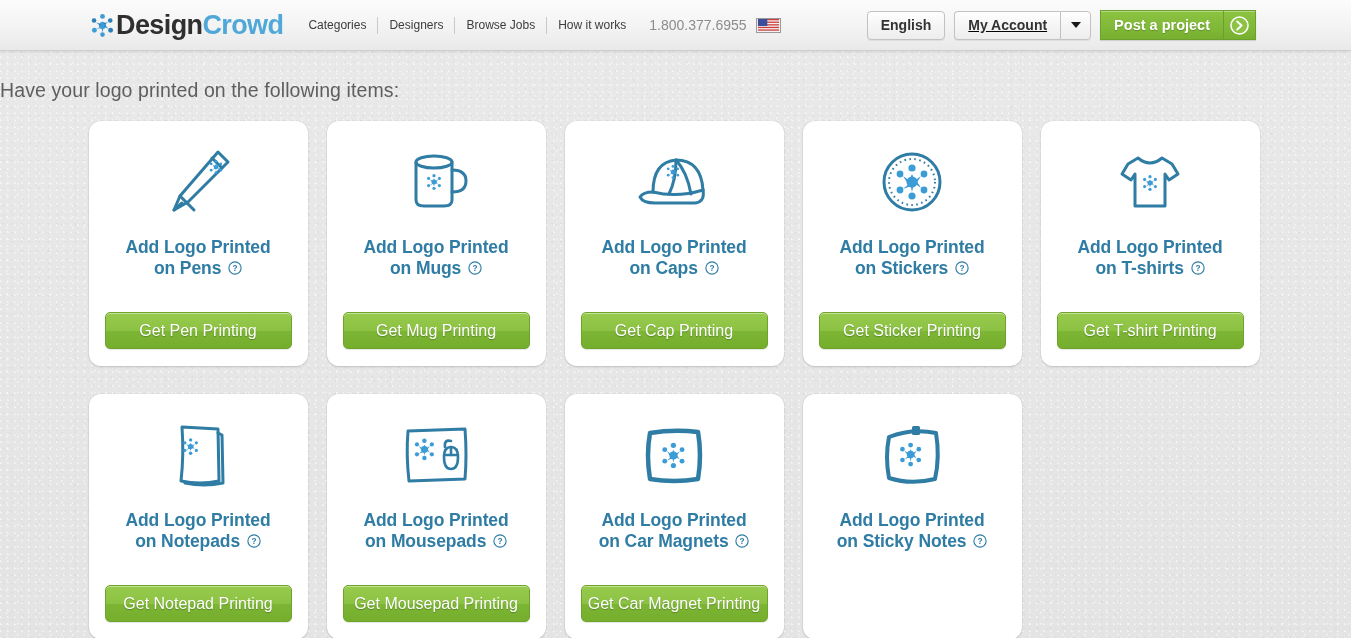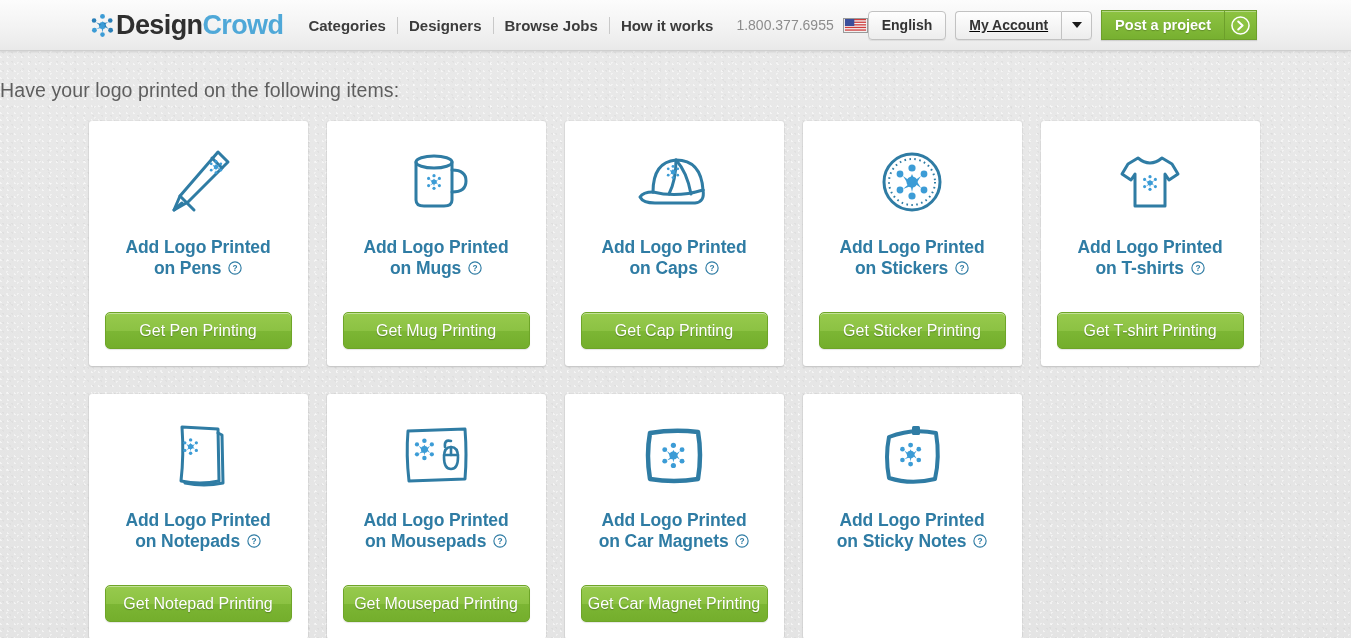--- a/index.html
+++ b/index.html
@@ -48,22 +48,22 @@
   .brand-design { color: #2f2f2f; }
   .brand-crowd  { color: #4fa8d8; }
 
   .nav {
     display: flex;
     align-items: center;
     margin-left: 14px;
     height: 22px;
   }
   .nav-item {
-    font-size: 15px;
-    font-weight: bold;
+    font-size: 12px;
+    font-weight: normal;
     color: #3c3c3c;
     padding: 0 11px;
     line-height: 17px;
     border-right: 1px solid #c9c9c9;
     cursor: pointer;
     white-space: nowrap;
   }
   .nav-item:last-of-type { border-right: none; }
   .phone {
     font-size: 14px;
@@ -147,21 +147,21 @@
     margin-top: 28px;
     letter-spacing: 0.1px;
   }
 
   .grid-wrap { width: 1174px; margin: 19px auto 0; }
   .row { display: flex; gap: 19px; margin-bottom: 28px; }
 
   .card {
     width: 219px;
     background: #fff;
-    border-radius: 3px;
+    border-radius: 12px;
     box-shadow: 0 1px 2px rgba(0,0,0,0.13), 0 0 0 1px rgba(0,0,0,0.03);
     padding: 18px 16px 17px;
     display: flex;
     flex-direction: column;
     cursor: pointer;
   }
   .card-icon {
     height: 86px;
     display: flex;
     align-items: center;

